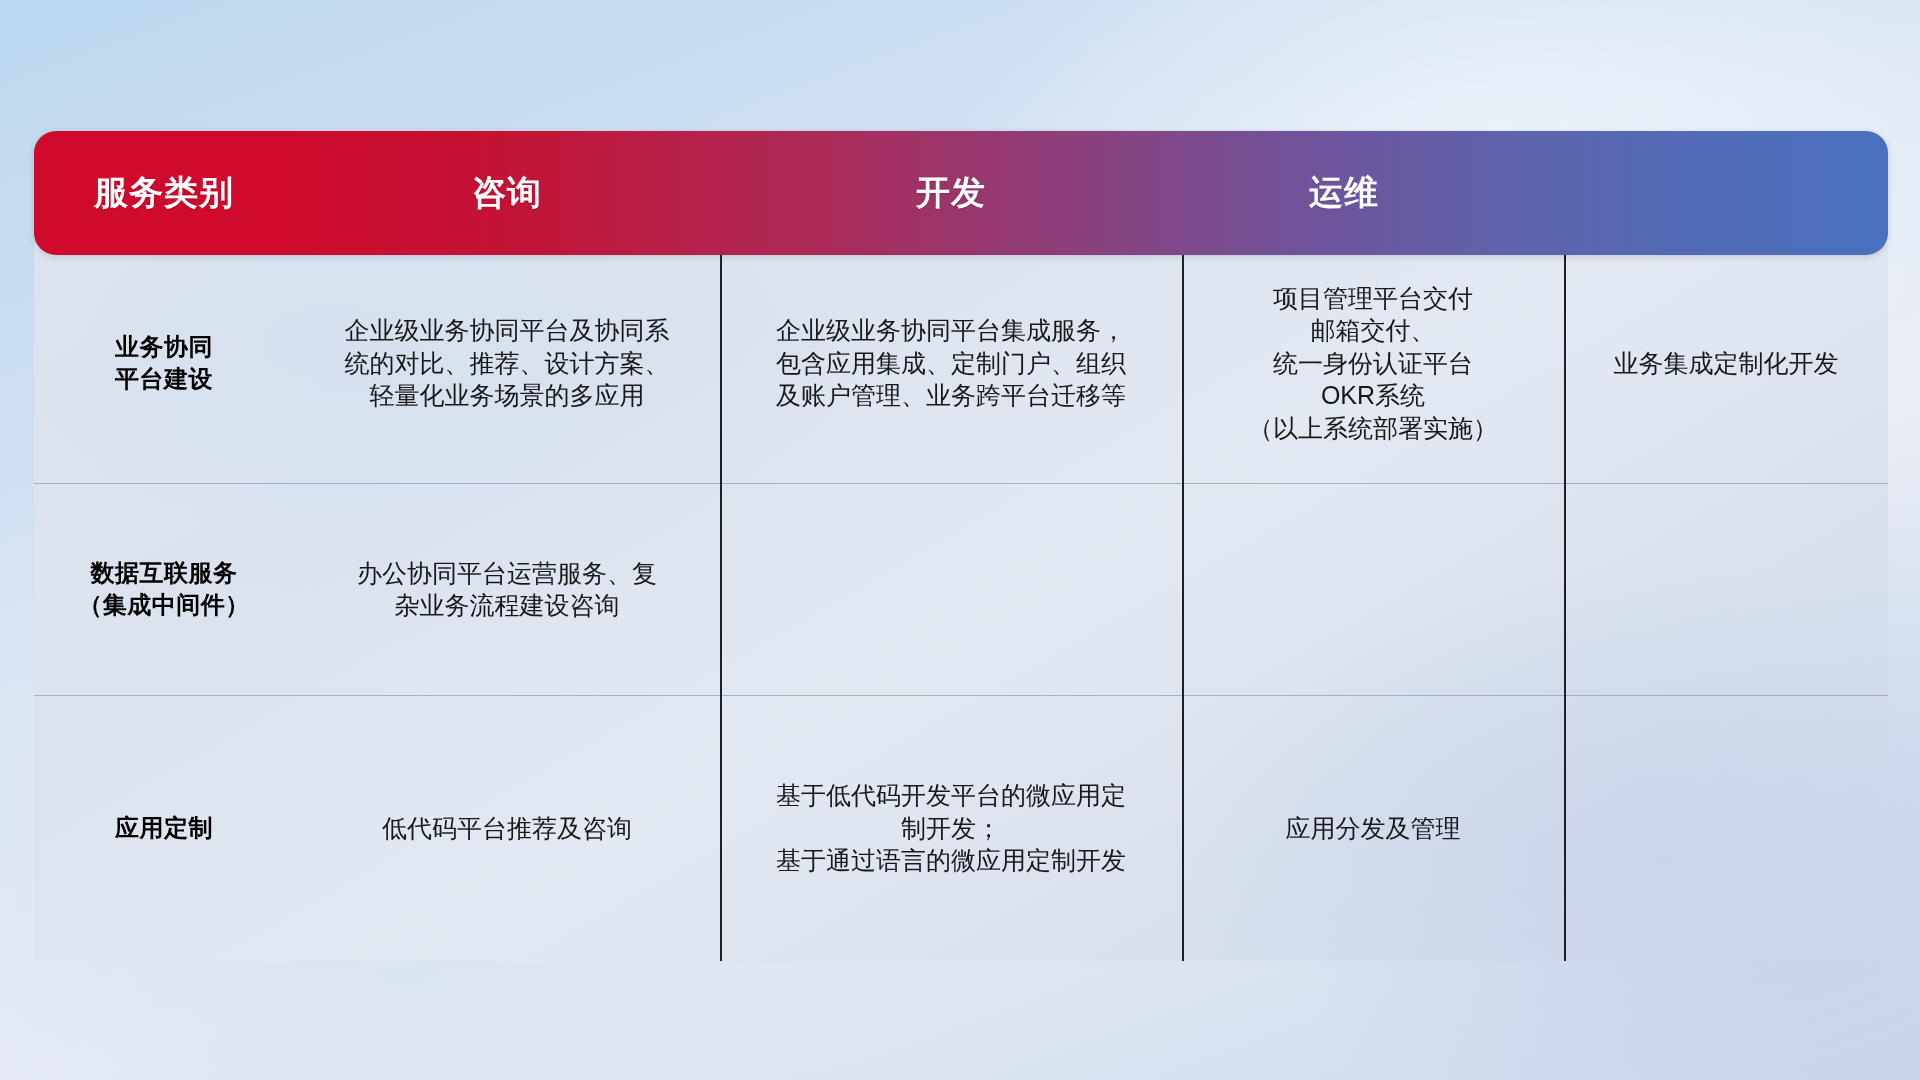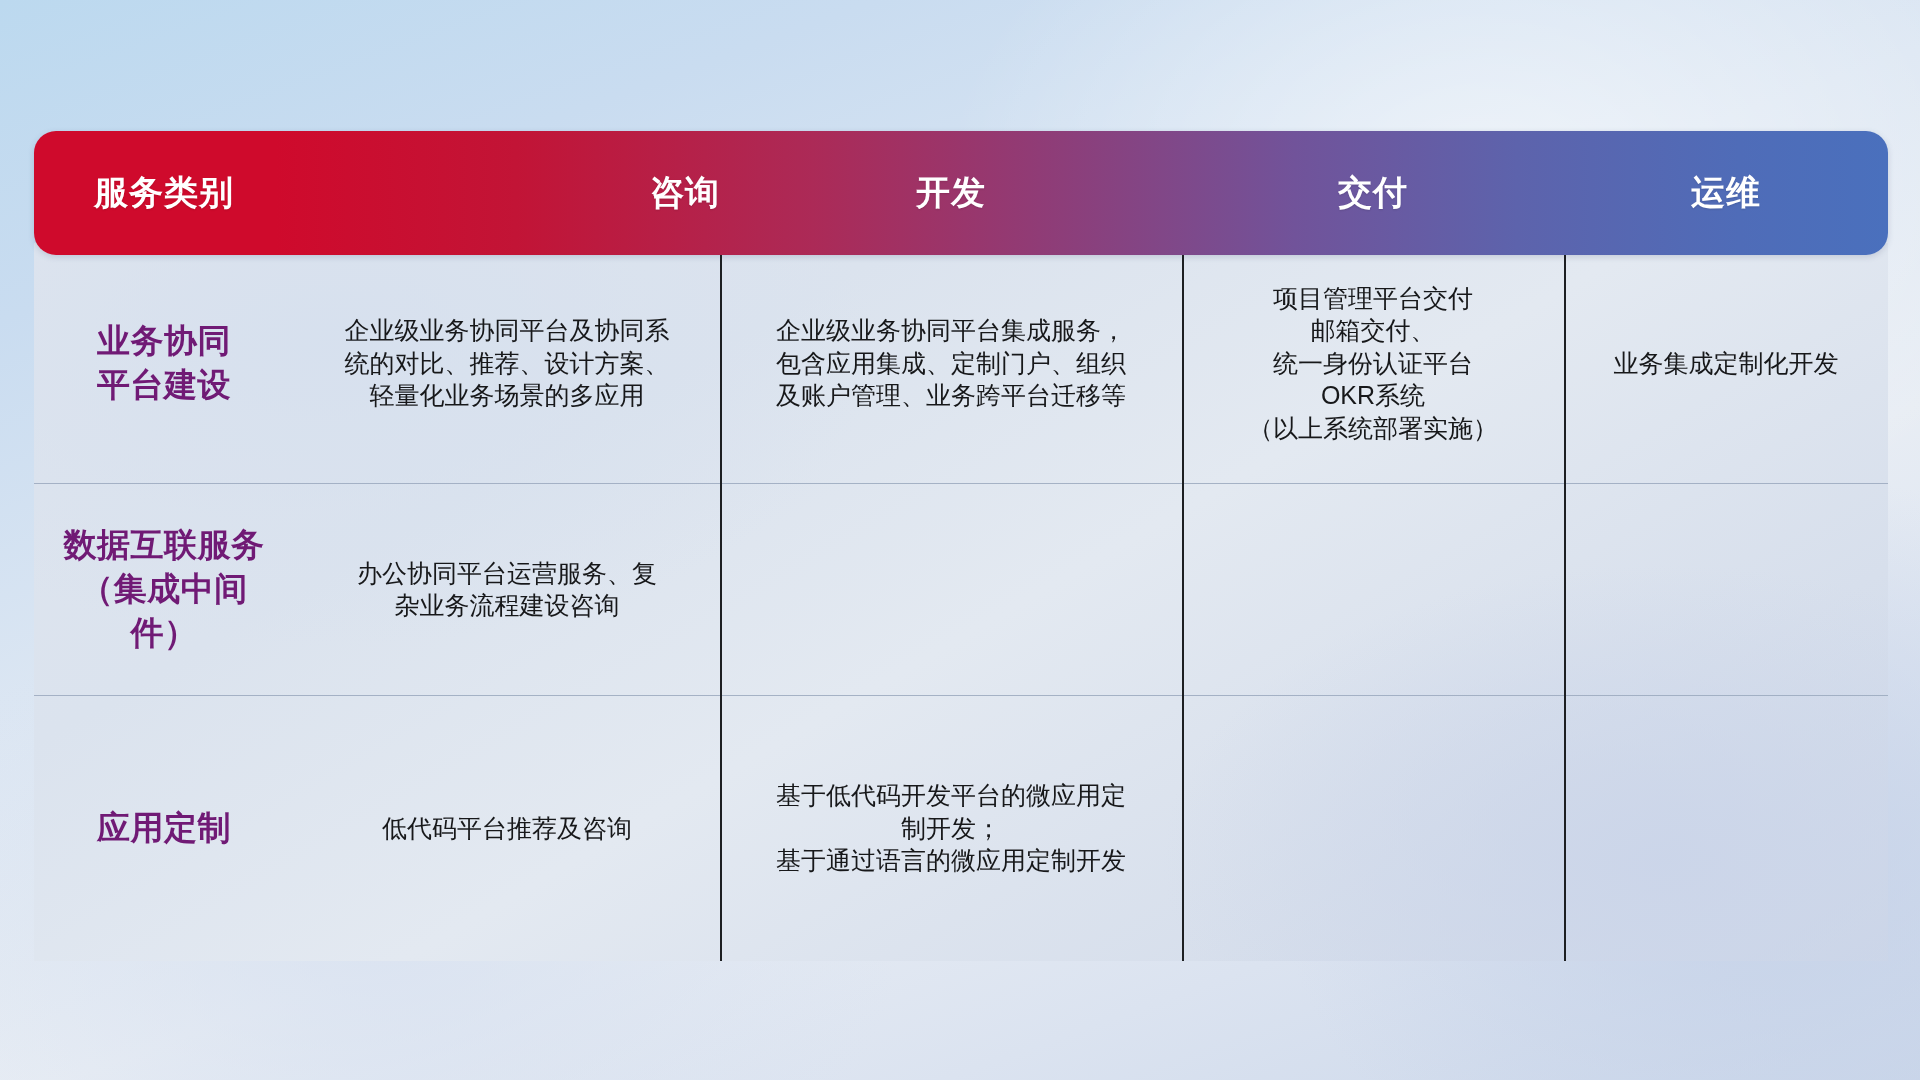--- a/index.html
+++ b/index.html
@@ -54,31 +54,31 @@
   .row.r2{ height:212px; }
   .row.r3{ height:266px; }
 
   .cell{
     display:flex; align-items:center; justify-content:center;
     padding:6px 14px; text-align:center;
     font-size:25px; line-height:1.30; color:#17181a;
     white-space:pre-line;
   }
   .cell.cat{
-    color:#701a75; font-weight:bold; font-size:33px; line-height:1.34;
+    color:#000000; font-weight:bold; font-size:24px; line-height:1.34;
     letter-spacing:0.5px;
   }
   .cell.c1{ width:260px; }
   .cell.c2{ width:426px; }
   .cell.c3{ width:462px; }
   .cell.c4{ width:382px; }
   .cell.c5{ width:324px; }
 
   .hcell.c1{ width:260px; }
-  .hcell.c2{ width:426px;text-align:right; }
+  .hcell.c2{ width:426px; }
   .hcell.c3{ width:462px; }
   .hcell.c4{ width:382px; }
   .hcell.c5{ width:324px; }
 
   
   .vline{
     position:absolute; top:112px; width:2px; background:#1d1f22; z-index:5;
   }
   .vline.v2{ left:686px;  top:124px; height:706px; }
   .vline.v3{ left:1148px; top:124px; height:706px; }
@@ -100,21 +100,20 @@
   <div class="table-wrap">
 
     <div class="body-area"></div>
 
     <div class="header-band"></div>
 
     <div class="header-row">
       <div class="hcell c1">服务类别</div>
       <div class="hcell c2">咨询</div>
       <div class="hcell c3">开发</div>
-      <div class="hcell c4">交付</div>
       <div class="hcell c5">运维</div>
     </div>
 
     <div class="grid">
 
       <div class="row r1">
         <div class="cell cat c1">业务协同
 平台建设</div>
         <div class="cell c2">企业级业务协同平台及协同系
 统的对比、推荐、设计方案、
@@ -138,20 +137,21 @@
         <div class="cell c4"></div>
         <div class="cell c5"></div>
       </div>
 
       <div class="row r3">
         <div class="cell cat c1">应用定制</div>
         <div class="cell c2">低代码平台推荐及咨询</div>
         <div class="cell c3">基于低代码开发平台的微应用定
 制开发；
 基于通过语言的微应用定制开发</div>
+        <div class="cell c4">应用分发及管理</div>
         <div class="cell c5"></div>
       </div>
 
     </div>
 
     <div class="hline h1"></div>
     <div class="hline h2"></div>
 
     <div class="vline v2"></div>
     <div class="vline v3"></div>

